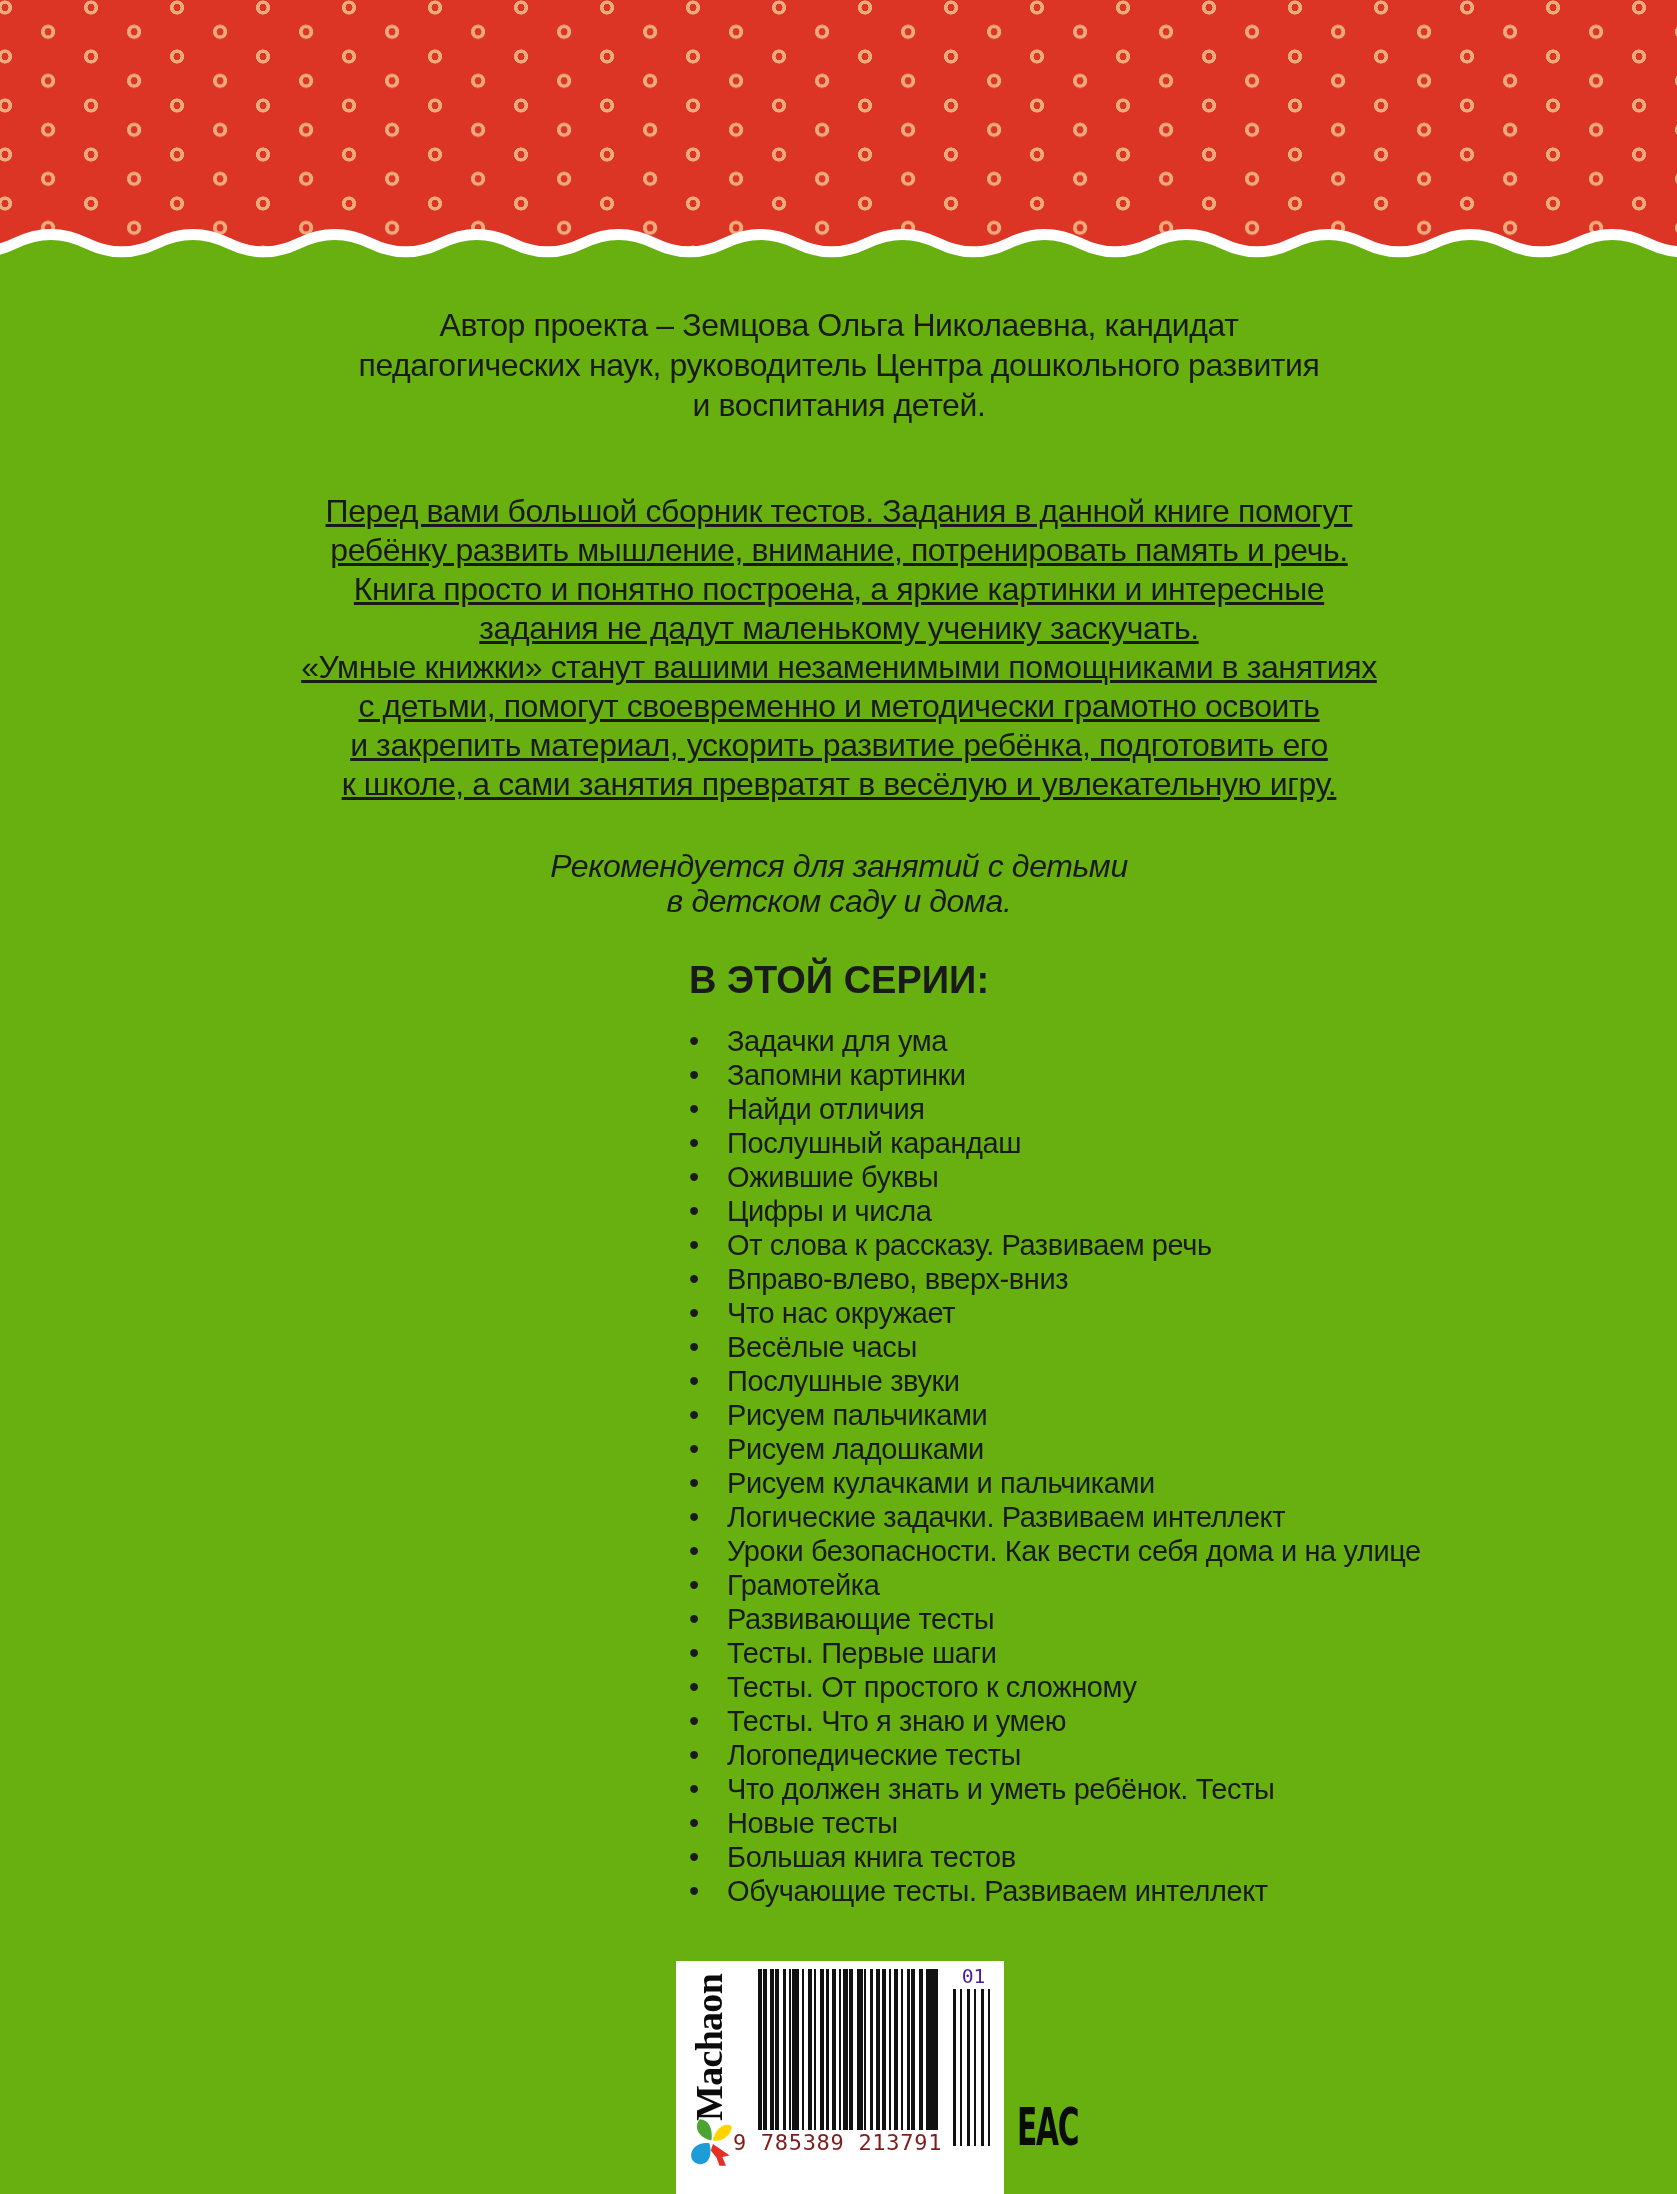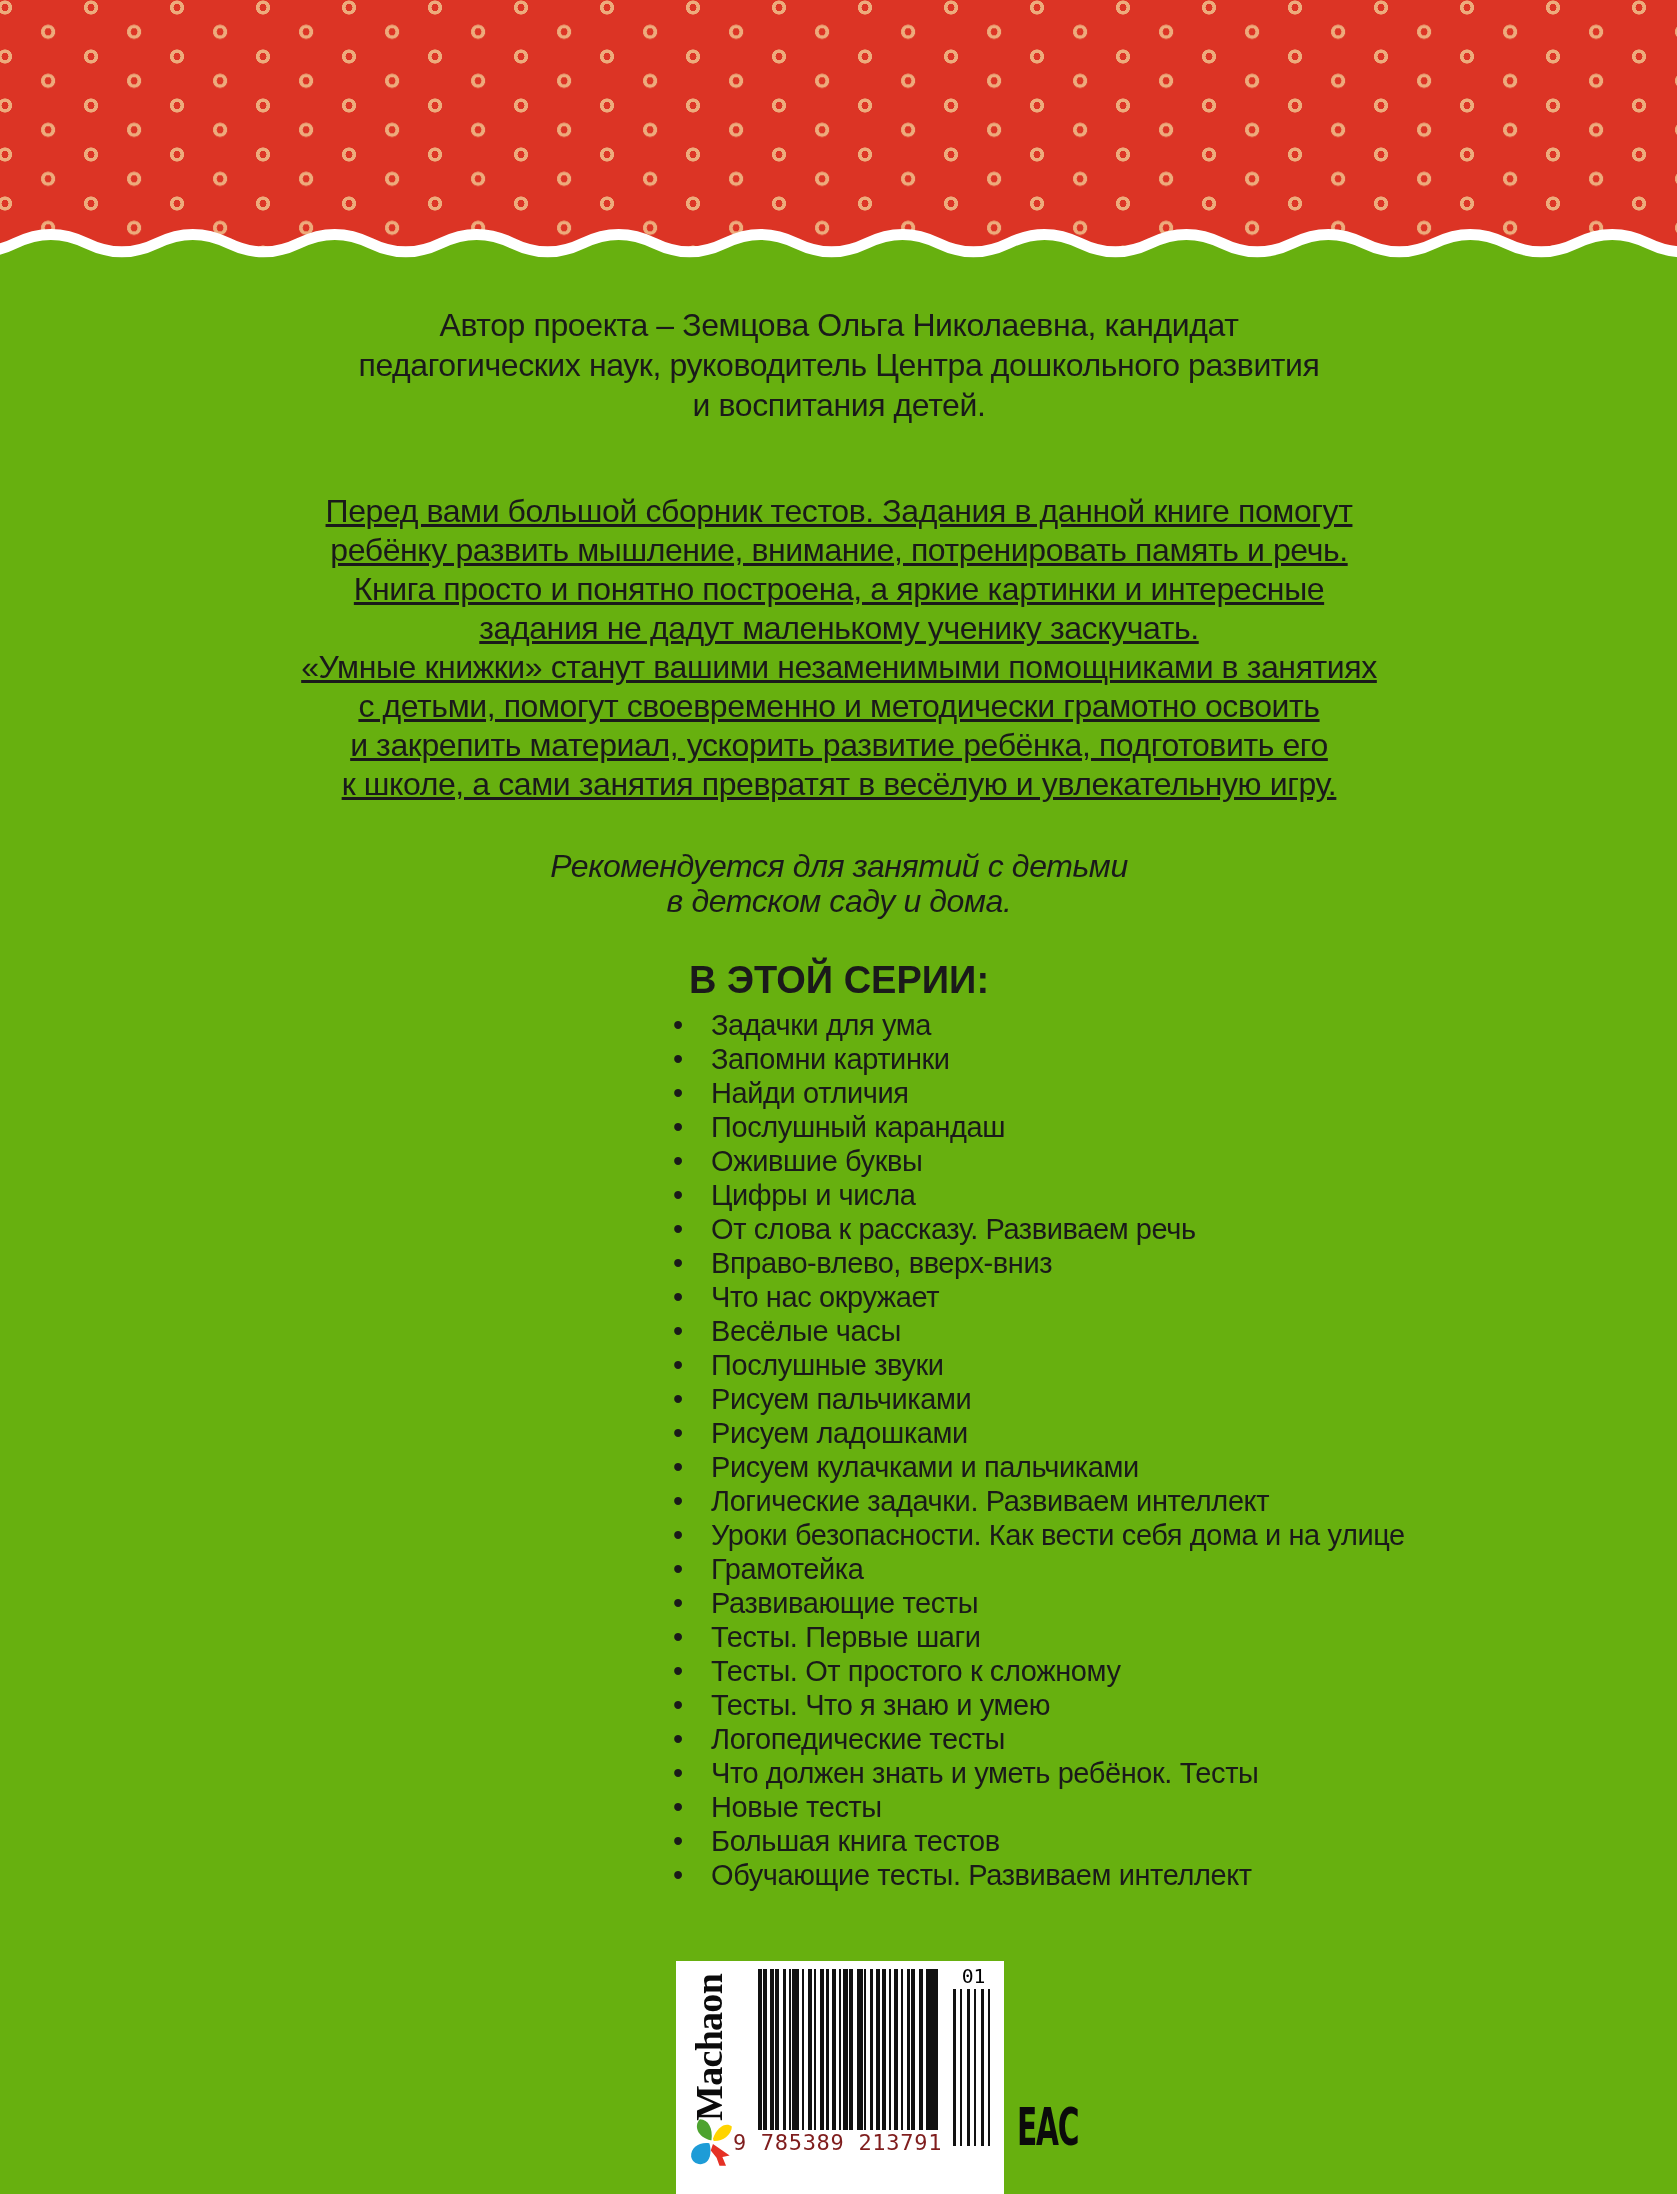--- a/index.html
+++ b/index.html
@@ -19,42 +19,42 @@
 
   
   .txt{position:absolute;left:0;width:1678px;text-align:center;
        letter-spacing:-0.4px;white-space:nowrap;}
   .author{top:305px;font-size:32px;line-height:40px;}
   .desc{top:492px;font-size:32px;line-height:39px;text-decoration:underline;}
   .recommend{top:849px;font-size:32px;line-height:35px;font-style:italic;}
   .series-title{top:959px;font-size:38px;line-height:42px;font-weight:bold;letter-spacing:0;}
 
   
-  ul.series{position:absolute;left:670px;top:1008px;margin:0;padding:0;list-style:none;}
+  ul.series{position:absolute;left:670px;top:1008px;margin:16px;padding:0;list-style:none;}
   ul.series li{position:relative;padding-left:41px;font-size:29px;line-height:34px;
                letter-spacing:-0.4px;white-space:nowrap;}
   ul.series li::before{content:"•";position:absolute;left:2.9px;top:0;font-size:29px;}
 
   
   .white-box{position:absolute;left:676px;top:1961px;width:328px;height:233px;background:#FFFFFF;}
   .machaon{position:absolute;left:689px;top:2121px;transform:rotate(-90deg);transform-origin:0 0;
            font-family:"Liberation Serif",serif;font-weight:bold;font-size:38px;line-height:41px;
            white-space:nowrap;letter-spacing:-0.7px;color:#0B0B0B;}
   .butterfly{position:absolute;left:689px;top:2117px;width:45px;height:51px;}
   .bars{position:absolute;left:758px;top:1969px;width:179px;height:164px;
     background-image:
       repeating-linear-gradient(90deg,#111 0 3.6px,rgba(0,0,0,0) 3.6px 6.6px,#111 6.6px 8.7px,rgba(0,0,0,0) 8.7px 12.4px),
       repeating-linear-gradient(90deg,#111 0 2.9px,rgba(0,0,0,0) 2.9px 17px);}
   .guard{position:absolute;top:1969px;width:2.9px;height:175px;background:#111;}
   .g1{left:758px;} .g2{left:763px;} .g3{left:844px;} .g4{left:849px;} .g5{left:930px;} .g6{left:935px;}
   .bc-digits{position:absolute;left:731px;top:2130px;width:213px;text-align:center;
              font-family:"DejaVu Sans Mono",monospace;font-size:22px;letter-spacing:0.7px;
              background:#FFFFFF;color:#7f1d1d;}
   .addon-digits{position:absolute;left:953px;top:1965px;width:41px;text-align:center;
-                font-family:"DejaVu Sans Mono",monospace;font-size:19.7px;color:#000000;}
+                font-family:"DejaVu Sans Mono",monospace;font-size:19.7px;color:#4c1d95;}
   .addon-bars{position:absolute;left:953px;top:1989px;width:39px;height:157px;
     background-image:repeating-linear-gradient(90deg,#111 0 2.9px,rgba(0,0,0,0) 2.9px 6.6px,#111 6.6px 8.7px,rgba(0,0,0,0) 8.7px 14px);}
   .eac{position:absolute;left:1017px;top:2101px;font-family:"DejaVu Sans",sans-serif;
        font-weight:bold;font-size:38px;line-height:38px;letter-spacing:-1.5px;color:#0B0B0B;
        transform:scale(0.78,1.38);transform-origin:0 0;}
 </style>
 </head>
 <body>
 
 <div class="page">

